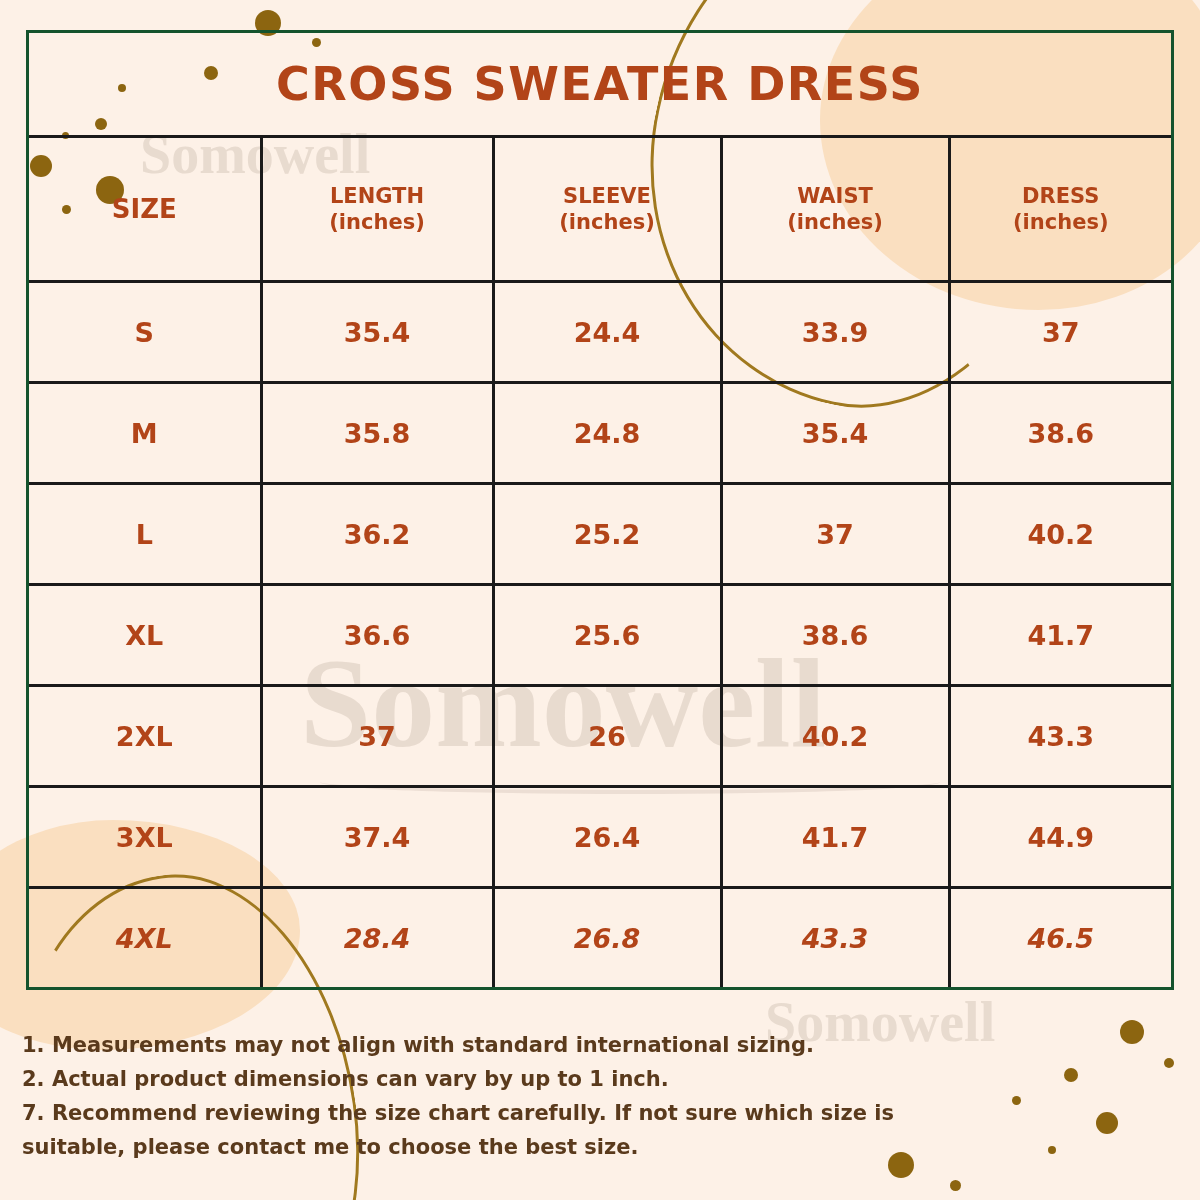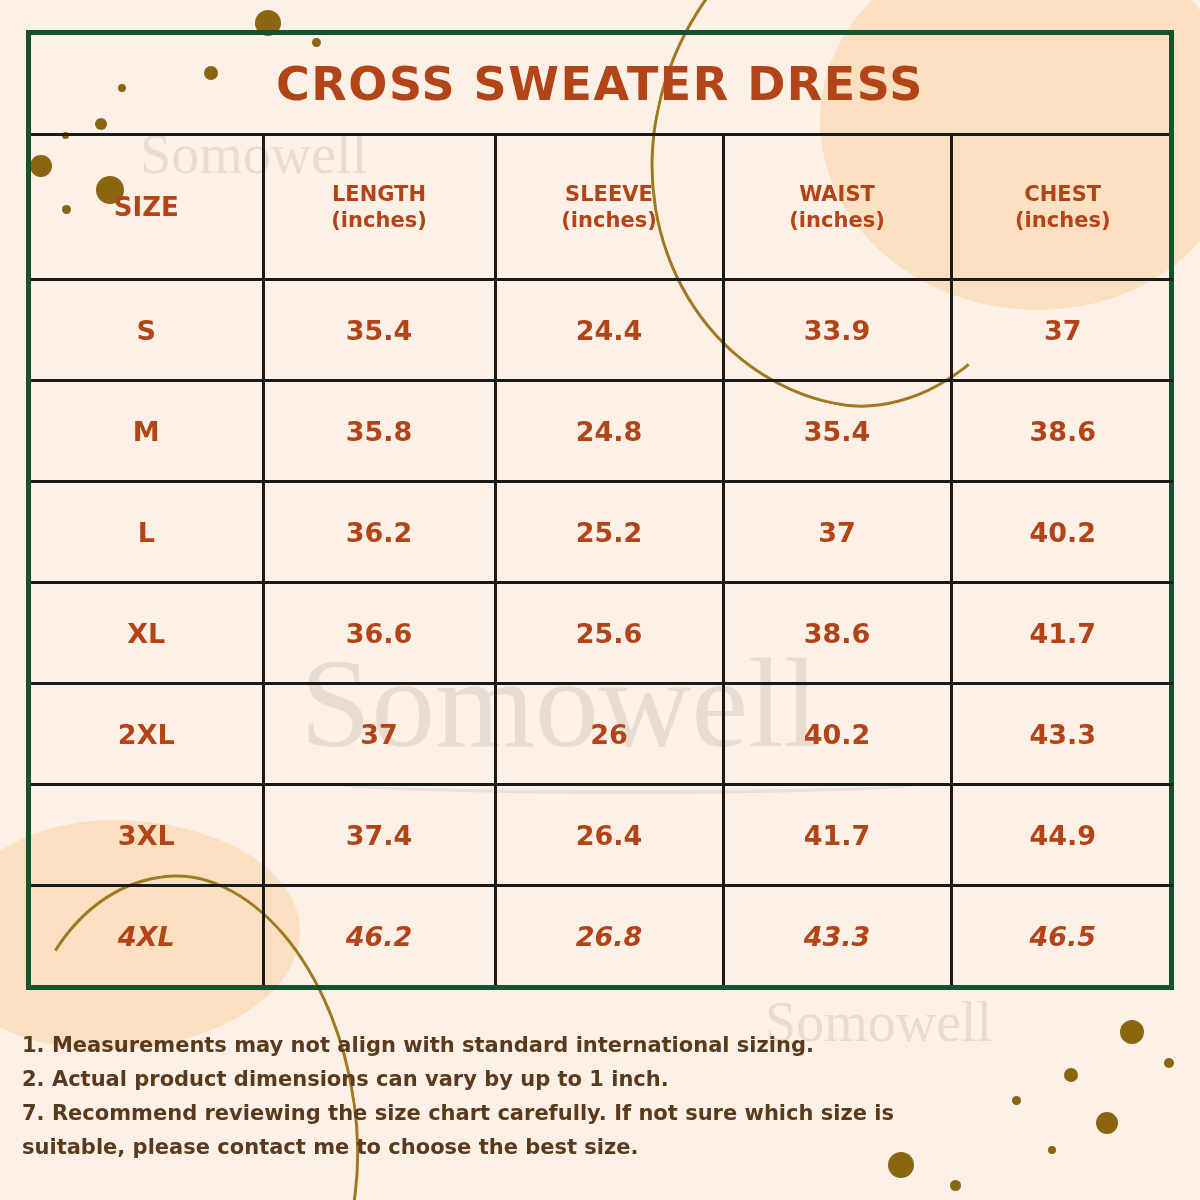--- a/index.html
+++ b/index.html
@@ -70,40 +70,40 @@
     background: #8C6510;
   }
 
   
   .watermark {
     position: absolute;
     font-family: "Liberation Serif", serif;
     color: rgba(160, 140, 125, 0.22);
     white-space: nowrap;
     pointer-events: none;
-    font-weight: 400;
+    font-weight: 700;
   }
   .wm-1 { top: 122px; left: 140px; font-size: 56px; }
   .wm-2 { top: 630px; left: 300px; font-size: 128px; }
   .wm-3 { top: 990px; left: 765px; font-size: 56px; }
   .wm-underline {
     position: absolute;
     border-bottom: 4px solid rgba(160, 140, 125, 0.18);
     border-radius: 50%;
     pointer-events: none;
   }
 
   
   .card {
     position: absolute;
     left: 26px;
     top: 30px;
     width: 1148px;
     height: 960px;
-    border: 5px solid #14532d;
+    border: 3px solid #14532d;
     box-sizing: border-box;
     display: flex;
     flex-direction: column;
   }
   .title-bar {
     height: 167px;
     border-bottom: 3px solid #1A1A1A;
     display: flex;
     align-items: center;
     justify-content: center;
@@ -227,21 +227,21 @@
         </th>
         <th>
           <div>SLEEVE</div>
           <div>(inches)</div>
         </th>
         <th>
           <div>WAIST</div>
           <div>(inches)</div>
         </th>
         <th>
-          <div>CHEST</div>
+          <div>DRESS</div>
           <div>(inches)</div>
         </th>
       </tr>
     </thead>
     <tbody>
       <tr>
         <td>S</td>
         <td>35.4</td>
         <td>24.4</td>
         <td>33.9</td>
@@ -277,21 +277,21 @@
       </tr>
       <tr>
         <td>3XL</td>
         <td>37.4</td>
         <td>26.4</td>
         <td>41.7</td>
         <td>44.9</td>
       </tr>
       <tr>
         <td>4XL</td>
-        <td>46.2</td>
+        <td>28.4</td>
         <td>26.8</td>
         <td>43.3</td>
         <td>46.5</td>
       </tr>
     </tbody>
   </table>
 </div>
 
 <div class="notes">
   <p class="note">1. Measurements may not align with standard international sizing.</p>

